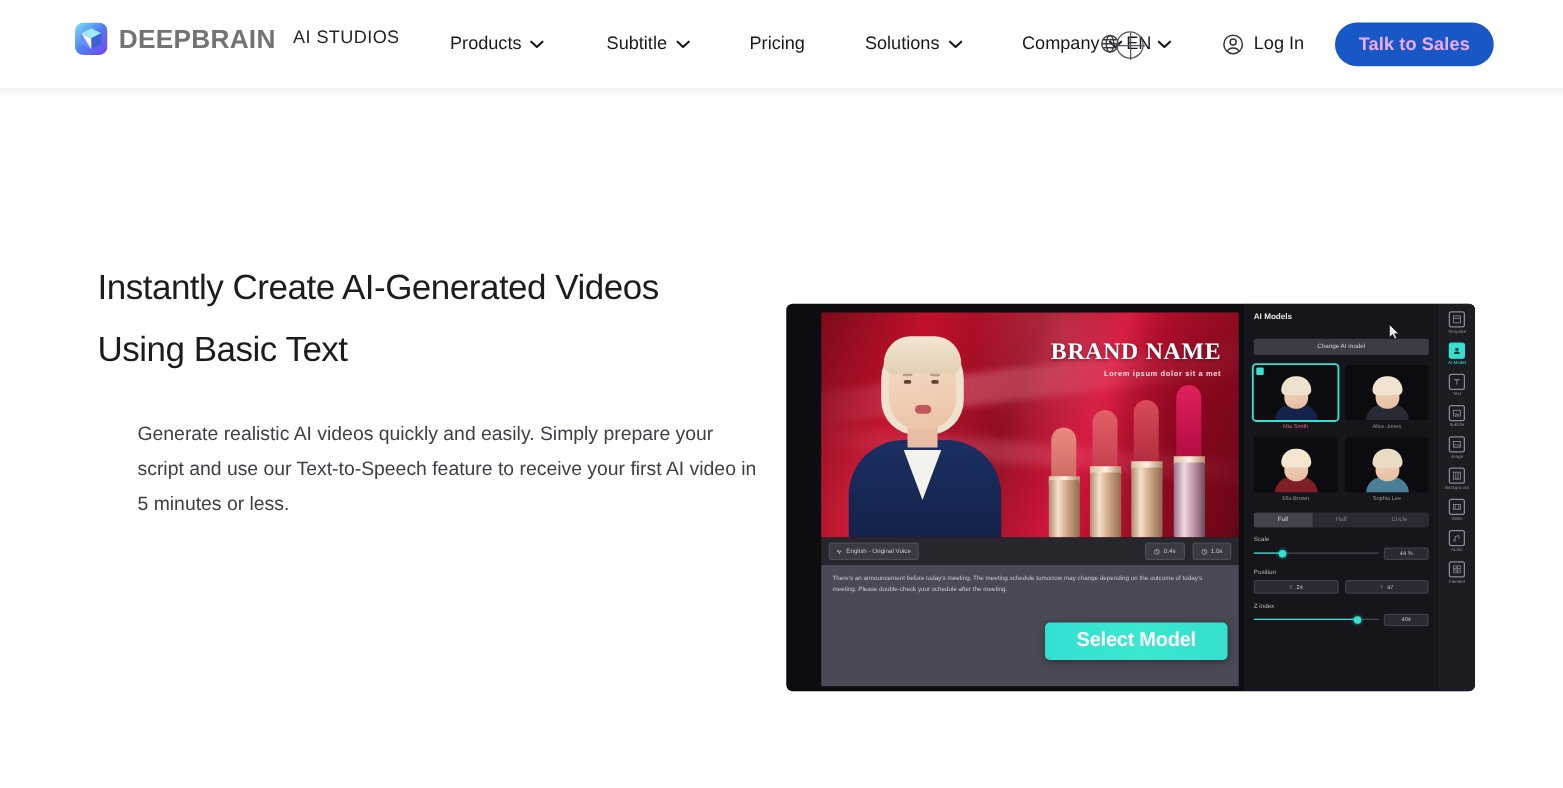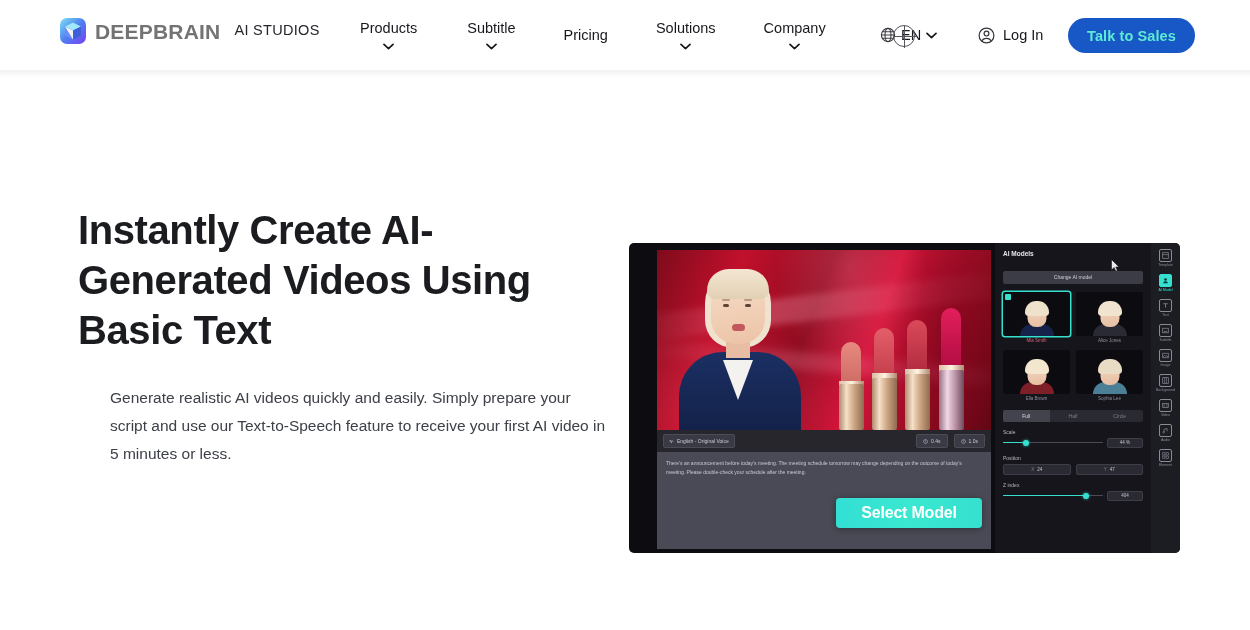--- a/index.html
+++ b/index.html
@@ -33,21 +33,21 @@
   }
   .brand-sub {
     font-size: 14.5px; font-weight: 500; letter-spacing: .3px;
     color: #24262b; line-height: 1; margin-left: 5px; padding-bottom: 1px;
   }
 
   .nav { position: absolute; left: 360px; top: 0; height: 70px; display: flex; align-items: center; }
   .nav-item {
     display: flex; align-items: center; gap: 7px;
     font-size: 14.5px; color: #17181c; font-weight: 400;
-    cursor: pointer; white-space: nowrap; flex-direction: column;
+    cursor: pointer; white-space: nowrap;
   }
   .nav-gap-1 { margin-right: 50px; }
   .nav-gap-2 { margin-right: 48px; }
   .nav-gap-3 { margin-right: 48px; }
   .nav-gap-4 { margin-right: 48px; }
   .chev { display: block; }
 
   .lang {
     position: absolute; left: 880px; top: 0; height: 70px;
     display: flex; align-items: center; gap: 5px;
@@ -56,30 +56,30 @@
 
   .login {
     position: absolute; left: 978px; top: 0; height: 70px;
     display: flex; align-items: center; gap: 8px;
     font-size: 14.5px; color: #17181c; cursor: pointer;
   }
   .cta-sales {
     position: absolute; left: 1068px; top: 18px;
     height: 35px; padding: 0 19px;
     display: flex; align-items: center; justify-content: center;
-    background: #1758c6; color: #5eead4;
+    background: #1758c6; color: #f0abfc;
     font-size: 14.5px; font-weight: 700; letter-spacing: .1px;
     border: none; border-radius: 19px; cursor: pointer;
     font-family: "Liberation Sans", sans-serif;
   }
 
   
   .hero-left { position: absolute; left: 78px; top: 205px; width: 520px; }
   .hero-title {
-    font-size: 40px; line-height: 50px; font-weight: 700;
+    font-size: 28px; line-height: 50px; font-weight: 400;
     color: #1b1c1f; letter-spacing: -.4px;
   }
   .hero-sub {
     margin-top: 29px;
     font-size: 15.5px; line-height: 28px; color: #3d4048;
     width: 500px;
     margin-left: 32px;
   }
   .cta-free {
     margin-top: 44px;
@@ -476,20 +476,24 @@
           <div class="ring"></div>
           <div class="tube"></div>
       </div>
       <div class="lip lip4">
         <div class="bullet"></div>
           <div class="ring"></div>
           <div class="tube"></div>
       </div>
     </div>
 
+    <div class="brandname">
+      <div class="brandname-main">BRAND NAME</div>
+      <div class="brandname-sub">Lorem ipsum dolor sit a met</div>
+    </div>
   </div>
 
   <div class="vtoolbar">
     <div class="chip">
       <svg width="5" height="5" viewBox="0 0 8 8">
         <path d="M1 4 L2.4 1.6 L3.8 6.4 L5.2 2.4 L6.6 4" fill="none" stroke="#c8c8d2" stroke-width="0.9"></path>
       </svg>
       <span>English - Original Voice</span>
     </div>
     <div class="vtool-right">

